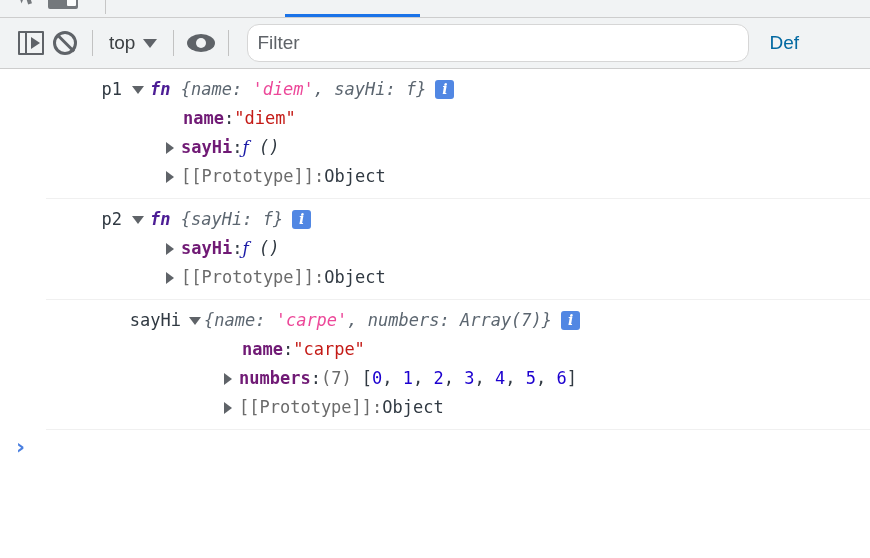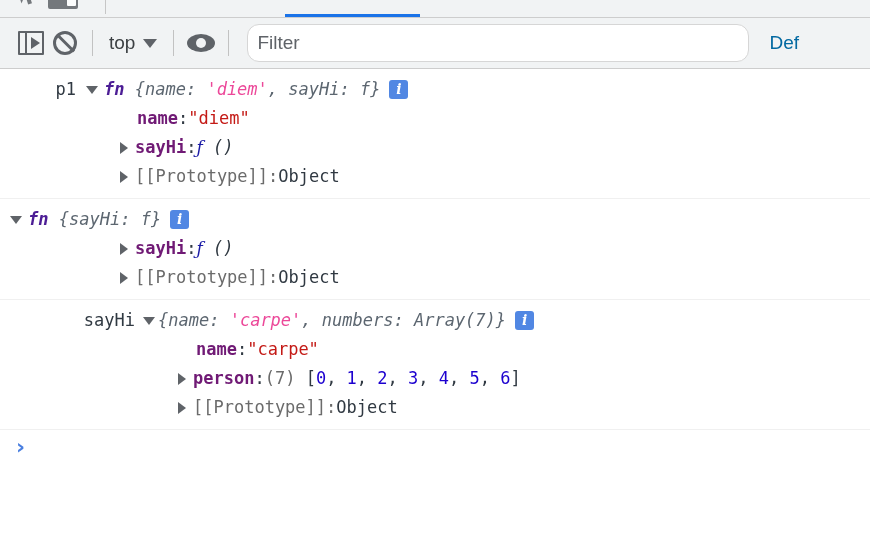--- a/index.html
+++ b/index.html
@@ -213,20 +213,21 @@
   
   .console {
     background: #ffffff;
     font-family: "DejaVu Sans Mono", "Liberation Mono", monospace;
     font-size: 17px;
     color: #303942;
   }
   .group {
     border-bottom: 1px solid #f0f0f0;
     padding: 6px 0 7px 0;
+    margin-left: 46px;
   }
   .row {
     height: 29px;
     line-height: 29px;
     white-space: nowrap;
     display: flex;
     align-items: center;
   }
   .lbl-name {
     display: inline-block;
@@ -376,20 +377,21 @@
     <div class="row" style="padding-left:120px">
       <span class="tri-right"></span>
       <span class="prop-proto" style="margin-left:7px">[[Prototype]]</span>
         <span class="dim">: </span>
         <span class="plain">Object</span>
     </div>
   </div>
 
   <div class="group">
     <div class="row">
+      <span class="lbl-name" style="width:76px">p2</span>
       <span class="tri-down"></span>
       <span class="preview"><span class="fn-tag">fn</span>&nbsp;<span>{</span><span>sayHi: </span><span>f</span><span>}</span></span>
       <span class="info-badge">i</span>
     </div>
     <div class="row" style="padding-left:120px">
       <span class="tri-right"></span>
       <span class="prop-key" style="margin-left:7px">sayHi</span>
         <span class="plain">: </span>
         <span class="val-fn">ƒ</span>
         <span class="val-paren">&nbsp;()</span>
@@ -409,21 +411,21 @@
       <span class="preview"><span>{</span><span>name: </span><span class="str">'carpe'</span><span>, </span><span>numbers: </span><span>Array(7)</span><span>}</span></span>
       <span class="info-badge">i</span>
     </div>
     <div class="row" style="padding-left:196px">
       <span class="prop-key">name</span>
         <span class="plain">: </span>
         <span class="val-str">"carpe"</span>
     </div>
     <div class="row" style="padding-left:178px">
       <span class="tri-right"></span>
-      <span class="prop-key" style="margin-left:7px">person</span>
+      <span class="prop-key" style="margin-left:7px">numbers</span>
         <span class="plain">: </span>
         <span class="dim">(7)</span>
         <span class="plain">&nbsp;[</span>
         <span id="arr-items"><span class="val-num">0</span><span class="plain">, </span><span class="val-num">1</span><span class="plain">, </span><span class="val-num">2</span><span class="plain">, </span><span class="val-num">3</span><span class="plain">, </span><span class="val-num">4</span><span class="plain">, </span><span class="val-num">5</span><span class="plain">, </span><span class="val-num">6</span></span>
         <span class="plain">]</span>
     </div>
     <div class="row" style="padding-left:178px">
       <span class="tri-right"></span>
       <span class="prop-proto" style="margin-left:7px">[[Prototype]]</span>
         <span class="dim">: </span>

